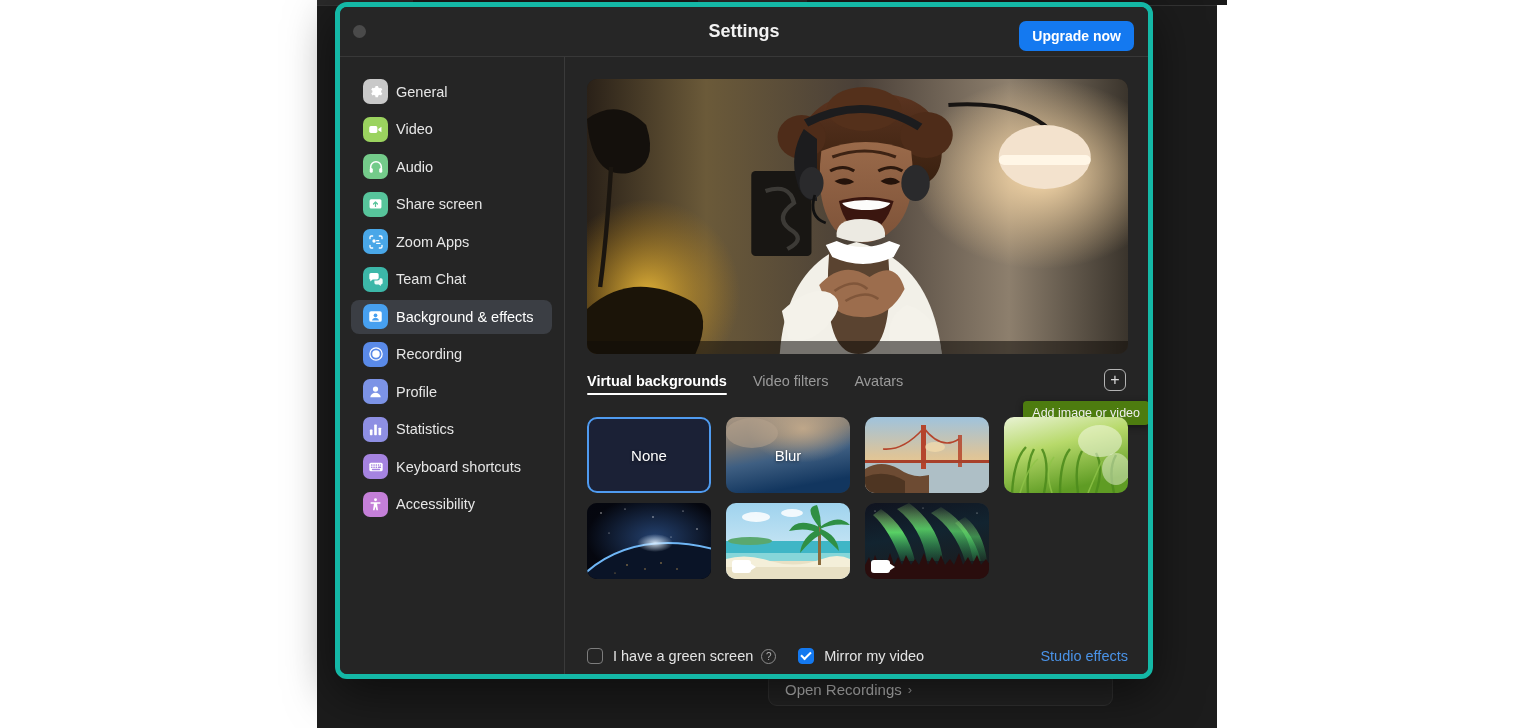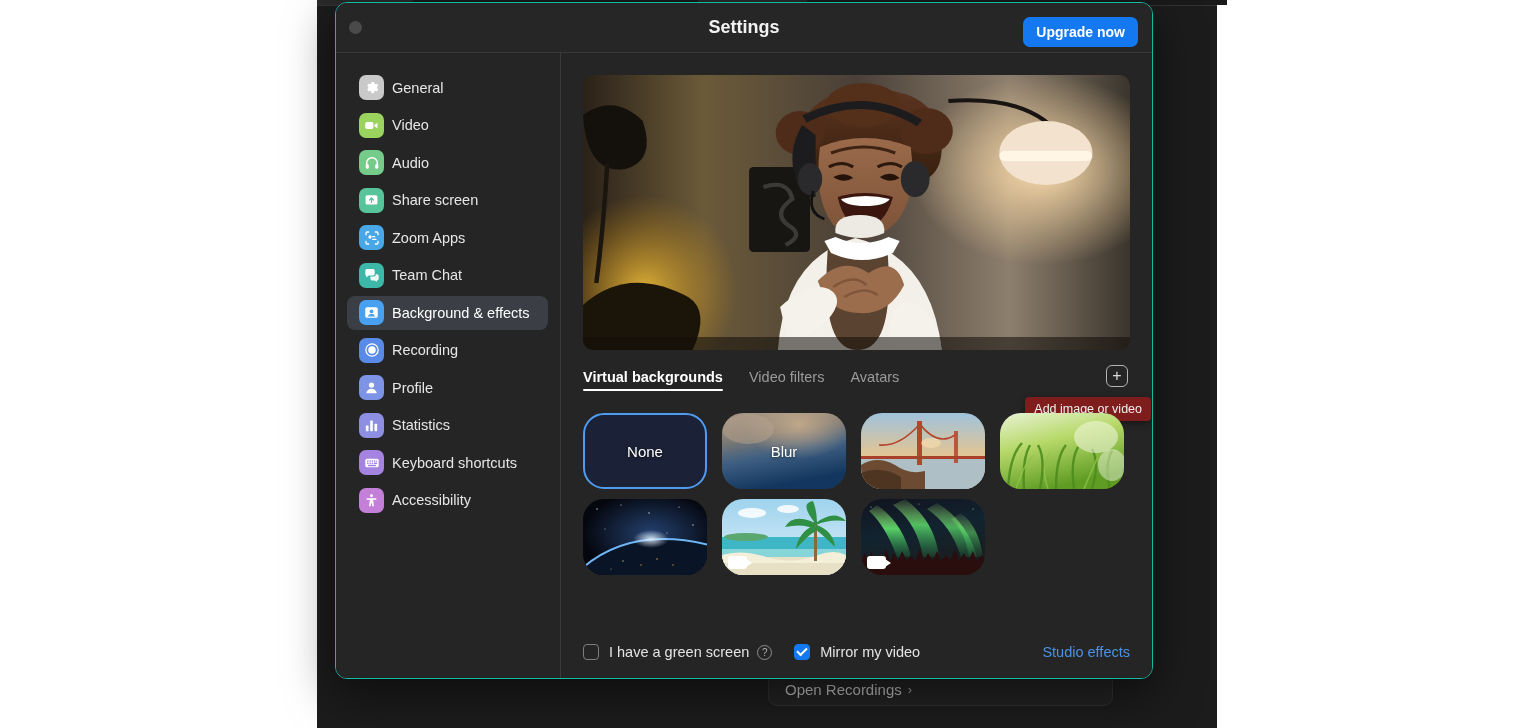--- a/index.html
+++ b/index.html
@@ -37,21 +37,21 @@
     color: #b9b9b9; font-size: 15px;
   }
   .open-recordings .chev { color: #9a9a9a; font-size: 13px; }
 
   
   .modal {
     position: absolute; left: 335px; top: 2px;
     width: 818px; height: 677px;
     background: #252525;
     border-radius: 12px;
-    border: 1px solid #14b8a6;
+    border: 5px solid #14b8a6;
     overflow: hidden;
     box-shadow: 0 14px 48px rgba(0,0,0,.55);
   }
   .titlebar {
     position: relative; height: 50px; background: #262626;
     border-bottom: 1px solid #383838;
     display: flex; align-items: center;
   }
   .win-dot {
     width: 13px; height: 13px; border-radius: 50%;
@@ -119,32 +119,32 @@
   }
   .add-btn {
     position: absolute; right: 2px; top: -2px;
     width: 22px; height: 22px; border-radius: 6px;
     border: 1.5px solid #b4b4b4; color: #dcdcdc;
     display: flex; align-items: center; justify-content: center;
     font-size: 16px; line-height: 1; cursor: pointer; background: transparent;
   }
   .tooltip {
     position: absolute; right: -21px; top: 30px;
-    background: #7f1d1d; color: #efefef;
+    background: #4d7c0f; color: #efefef;
     font-size: 12.5px; padding: 5px 9px; border-radius: 4px;
     white-space: nowrap;
     box-shadow: 0 2px 7px rgba(0,0,0,.45);
   }
 
   .grid {
     display: grid; grid-template-columns: repeat(4, 124px);
     gap: 10px 15px; margin-top: 20px;
   }
   .thumb {
-    width: 124px; height: 76px; border-radius: 21px;
+    width: 124px; height: 76px; border-radius: 10px;
     overflow: hidden; position: relative; cursor: pointer;
     background: #333;
   }
   .thumb svg { display: block; width: 100%; height: 100%; }
   .thumb.none-tile {
     background: #1b2136; border: 2px solid #4f9bf0;
     display: flex; align-items: center; justify-content: center;
   }
   .thumb .tile-label {
     color: #ffffff; font-size: 15px;

